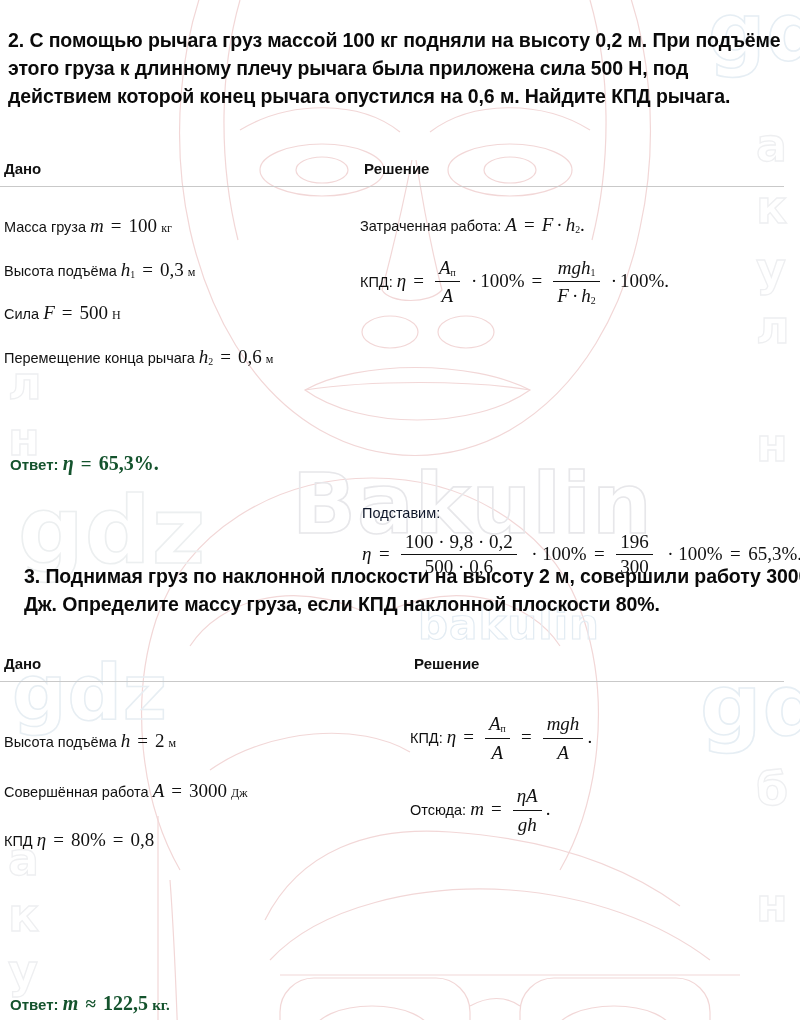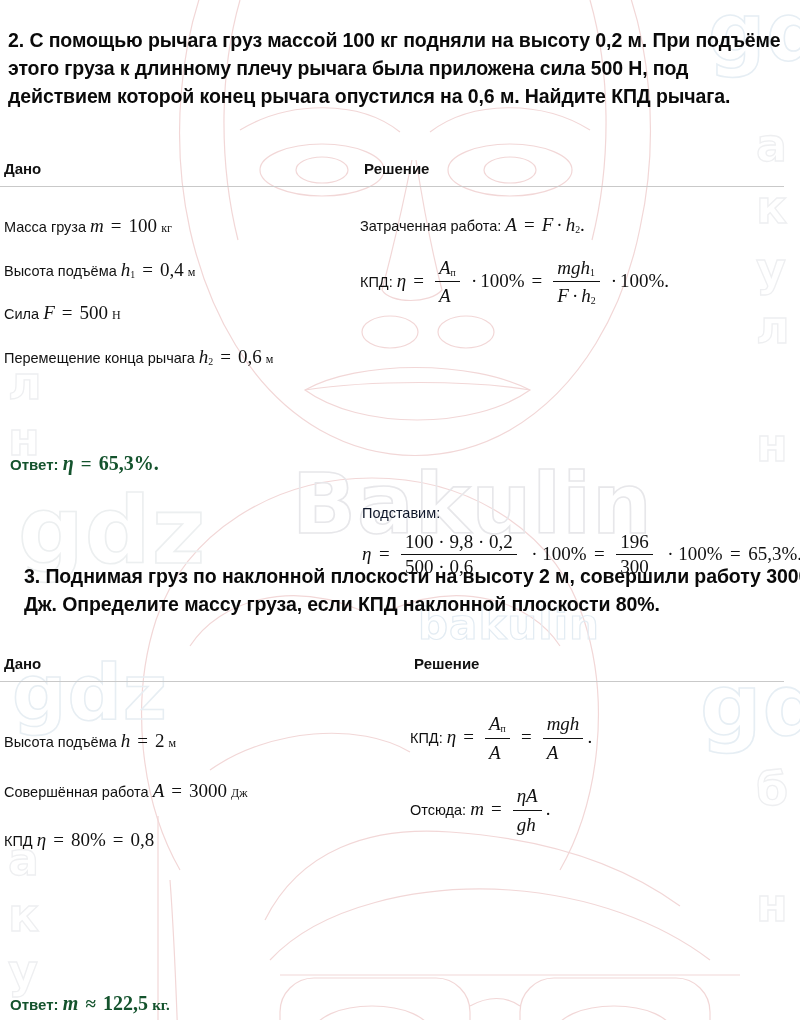--- a/index.html
+++ b/index.html
@@ -149,20 +149,21 @@
   
   .mi { font-family: "Liberation Serif", serif; font-style: italic; font-size: 19px; }
   .mn { font-family: "Liberation Serif", serif; font-style: normal; font-size: 19px; }
   .mu { font-family: "Liberation Serif", serif; font-style: normal; font-size: 12px; }
   .op { font-family: "Liberation Serif", serif; font-style: normal; font-size: 19px; padding: 0 3px; }
   .sub { font-size: 0.68em; vertical-align: -0.25em; font-style: normal; }
 
   .frac {
     display: inline-block;
     vertical-align: middle;
+    text-align: center;
     margin: 0 4px;
     position: relative;
     top: -1px;
   }
   .frac .num { display: block; padding: 0 4px 1px 4px; }
   .frac .den { display: block; border-top: 1.3px solid #111; padding: 1px 4px 0 4px; }
 
   .answer {
     position: absolute;
     left: 10px;
@@ -269,21 +270,21 @@
           <span class="mi">m</span>
           <span class="op">=</span>
           <span class="mn">100</span>
           <span class="mu">кг</span>
         </div>
 
         <div class="mline">
           <span>Высота подъёма</span>
           <span class="mi">h</span><span class="mn sub">1</span>
           <span class="op">=</span>
-          <span class="mn">0,4</span>
+          <span class="mn">0,3</span>
           <span class="mu">м</span>
         </div>
 
         <div class="mline">
           <span>Сила</span>
           <span class="mi">F</span>
           <span class="op">=</span>
           <span class="mn">500</span>
           <span class="mu">Н</span>
         </div>

